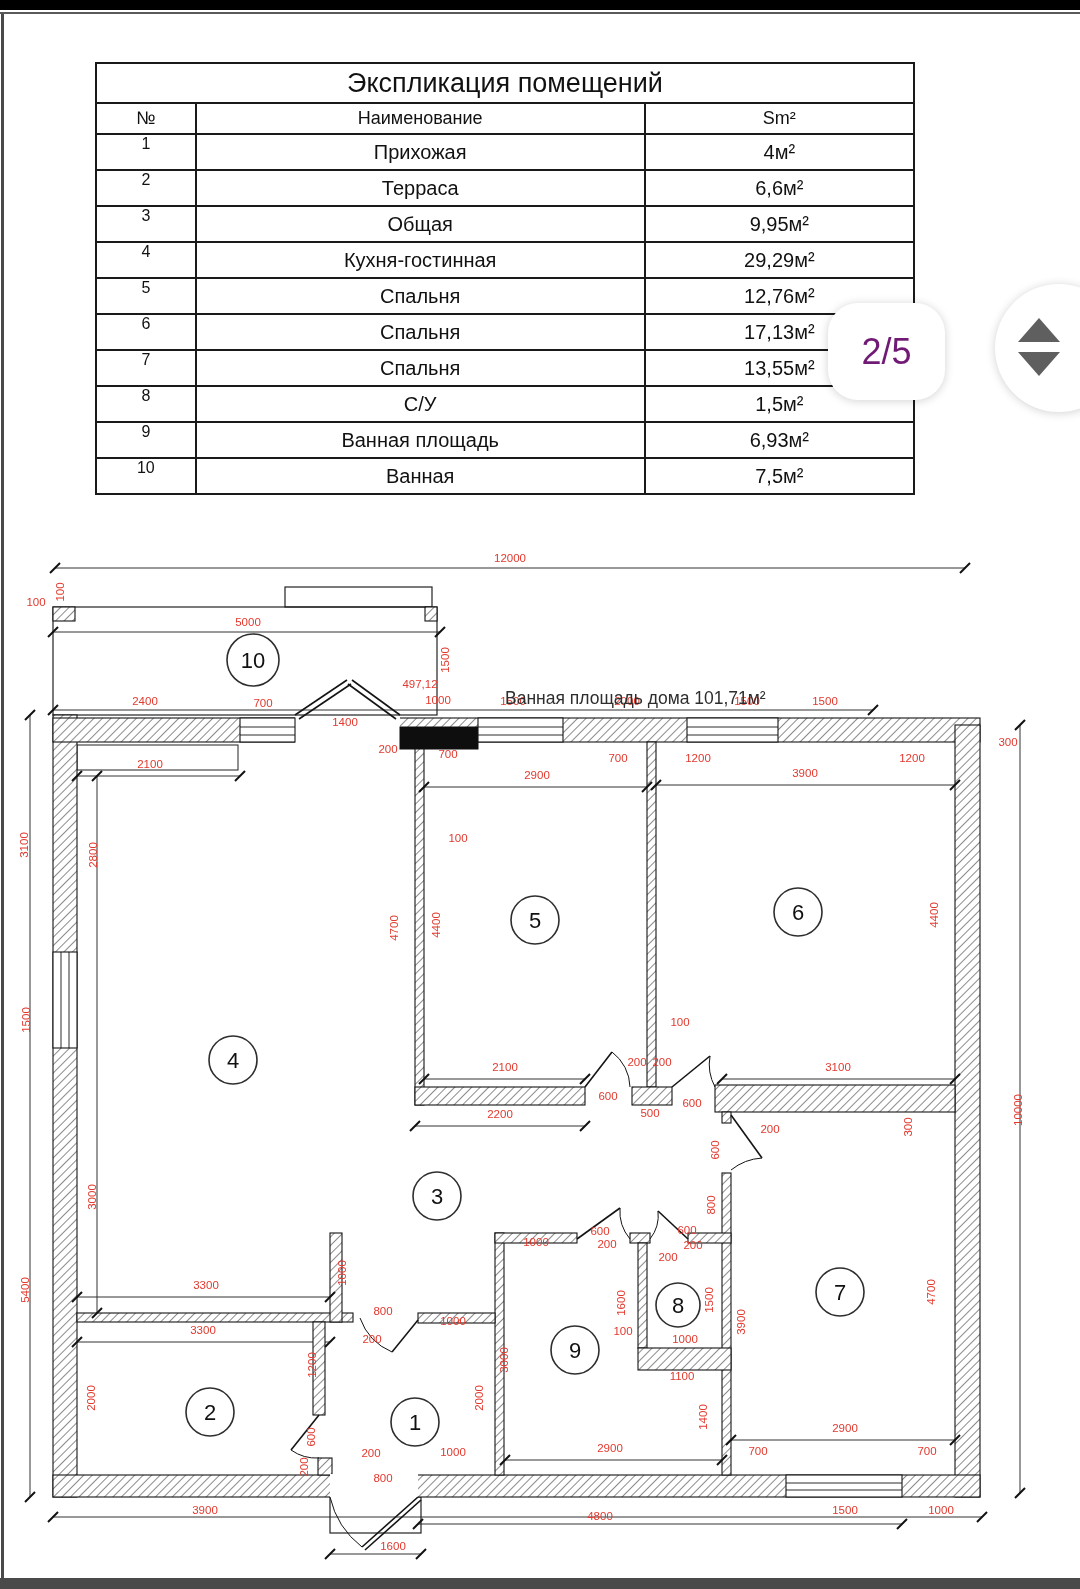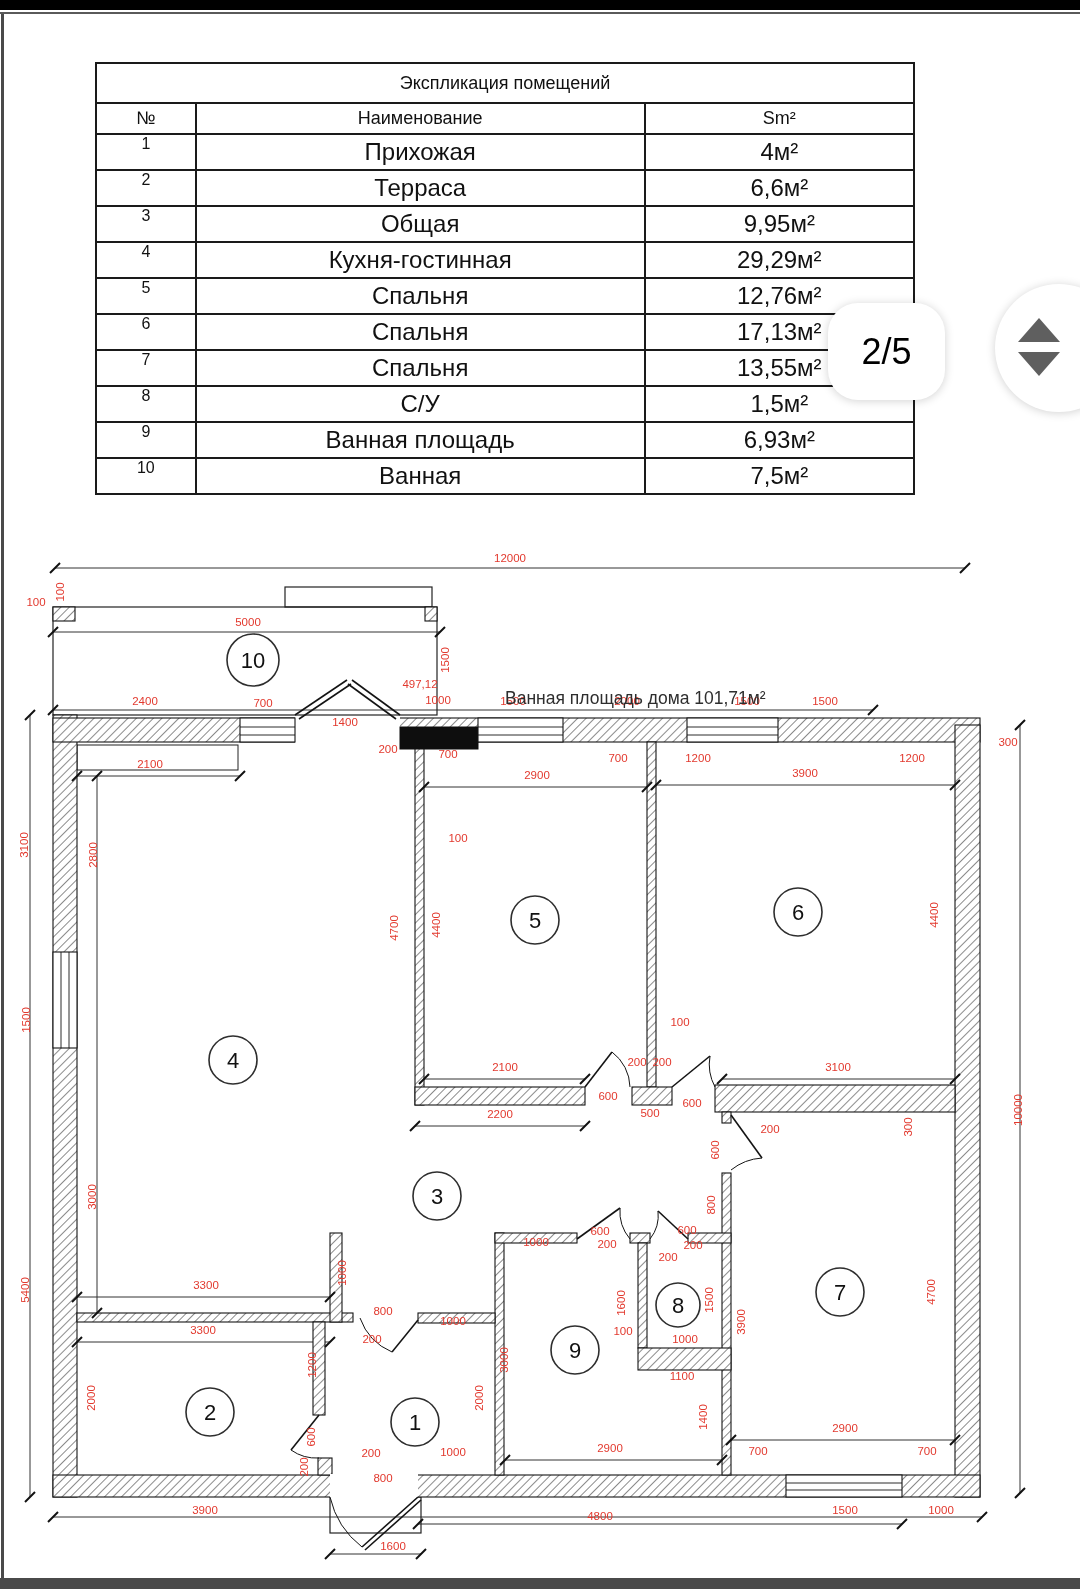--- a/index.html
+++ b/index.html
@@ -7,23 +7,23 @@
   
   .topbar{position:absolute;left:0;top:0;width:1080px;height:10px;background:#000;}
   .topline{position:absolute;left:0;top:12px;width:1080px;height:2px;background:#5a5a5a;}
   .leftline{position:absolute;left:1px;top:14px;width:3px;height:1564px;background:#4a4a4a;}
   .bottombar{position:absolute;left:0;top:1578px;width:1080px;height:11px;background:#4a4a4a;}
 
   
   .expl{position:absolute;left:95px;top:62px;width:820px;border-collapse:collapse;
     color:#111;}
   .expl td,.expl th{border:2px solid #1a1a1a;padding:0;}
-  .expl .title{height:38px;font-size:18px;font-weight:400;text-align:center;}
+  .expl .title{height:38px;font-size:27px;font-weight:400;text-align:center;}
   .expl th{height:29px;font-size:18px;font-weight:400;text-align:center;}
-  .expl td{height:33px;font-size:24px;text-align:center;vertical-align:middle;}
+  .expl td{height:33px;font-size:20px;text-align:center;vertical-align:middle;}
   .expl td.num{vertical-align:top;font-size:16px;line-height:1;padding-top:1px;}
   .expl tr.bold td.name{font-weight:bold;}
 
   
   #plan-wrap{position:absolute;left:0;top:540px;width:996px;height:1049px;}
   svg{display:block;}
   .wall{fill:url(#hatch);stroke:#141414;stroke-width:1.1;}
   .wall-solid{fill:#0e0e0e;stroke:#0e0e0e;}
   .win{fill:#fff;stroke:#141414;stroke-width:1.1;}
   .mull{stroke:#141414;stroke-width:0.9;}
@@ -35,21 +35,21 @@
   .leaf{stroke:#141414;stroke-width:1.6;fill:none;}
   .arc{stroke:#141414;stroke-width:1;fill:none;}
   .dimlabel{font-size:11.5px;text-anchor:middle;}
   .roomcircle{fill:#fff;stroke:#2e2e2e;stroke-width:1.6;}
   .roomnum{font-size:22px;fill:#111;text-anchor:middle;}
   .plan-note{position:absolute;left:505px;top:688px;font-size:17.5px;color:#2e2e2e;}
 
   
   .page-pill{position:absolute;left:828px;top:303px;width:117px;height:97px;background:#fff;
     border-radius:30px;box-shadow:0 1px 10px rgba(0,0,0,.18);display:flex;align-items:center;
-    justify-content:center;font-size:36px;color:#000000;}
+    justify-content:center;font-size:36px;color:#701a75;}
   .scroll-bubble{position:absolute;left:995px;top:284px;width:128px;height:128px;background:#fff;
     border-radius:50%;box-shadow:0 1px 10px rgba(0,0,0,.18);}
   .tri{position:absolute;width:0;height:0;border-left:21px solid transparent;
     border-right:21px solid transparent;left:23px;}
   .tri-up{top:34px;border-bottom:24px solid #5f5f5f;}
   .tri-down{top:68px;border-top:24px solid #5f5f5f;}
 </style>
 </head>
 <body>
 

